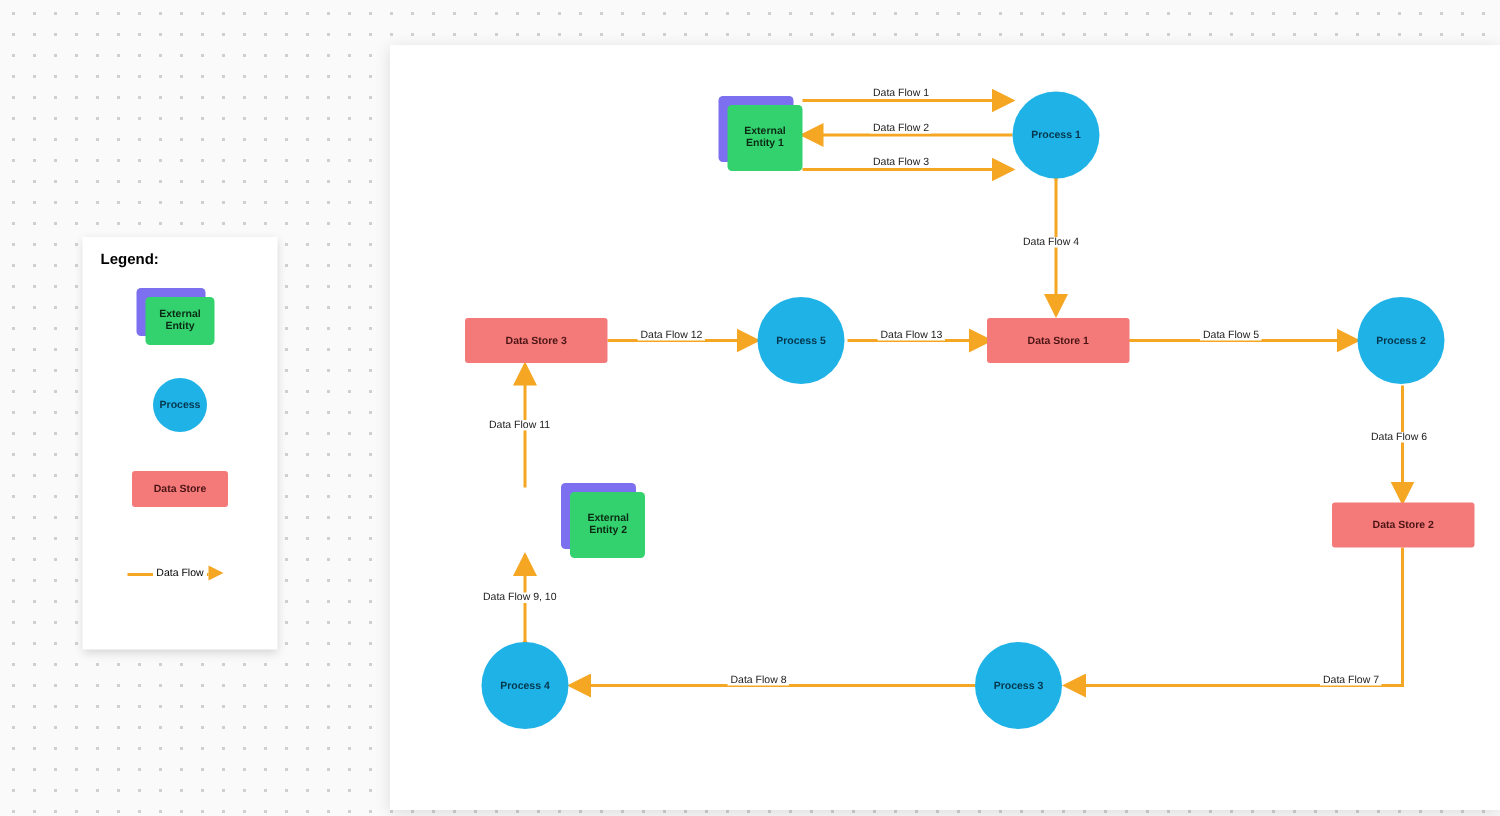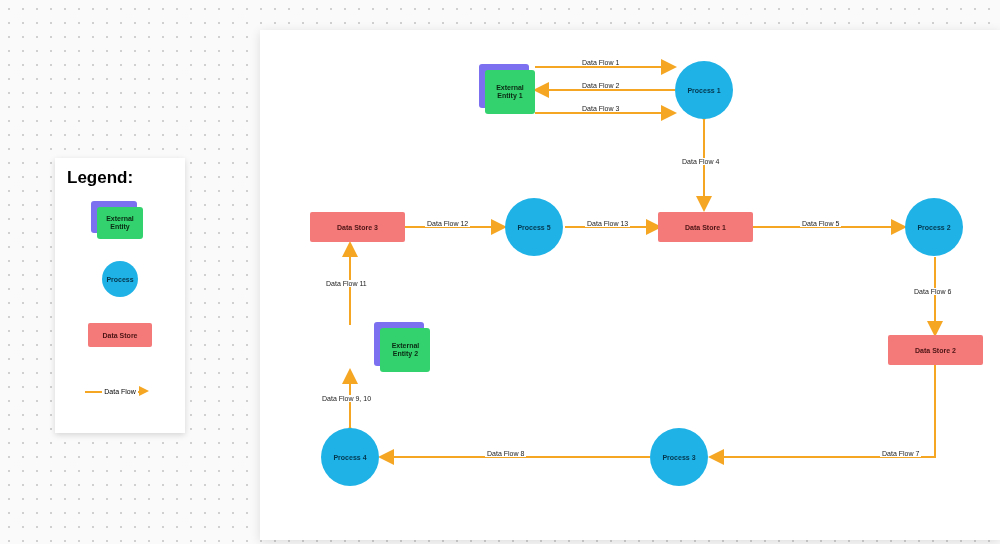--- a/index.html
+++ b/index.html
@@ -29,21 +29,21 @@
     top: 158px;
     width: 130px;
     height: 275px;
     background: #ffffff;
     box-shadow: 0 2px 6px rgba(0,0,0,0.15);
     padding: 10px 12px;
     box-sizing: border-box;
   }
   .legend h4 {
     margin: 0 0 10px 0;
-    font-size: 17px;
+    font-size: 10px;
     font-weight: 600;
   }
   .legend .row {
     height: 50px;
     display: flex;
     align-items: center;
     justify-content: center;
     position: relative;
     margin-bottom: 6px;
   }

